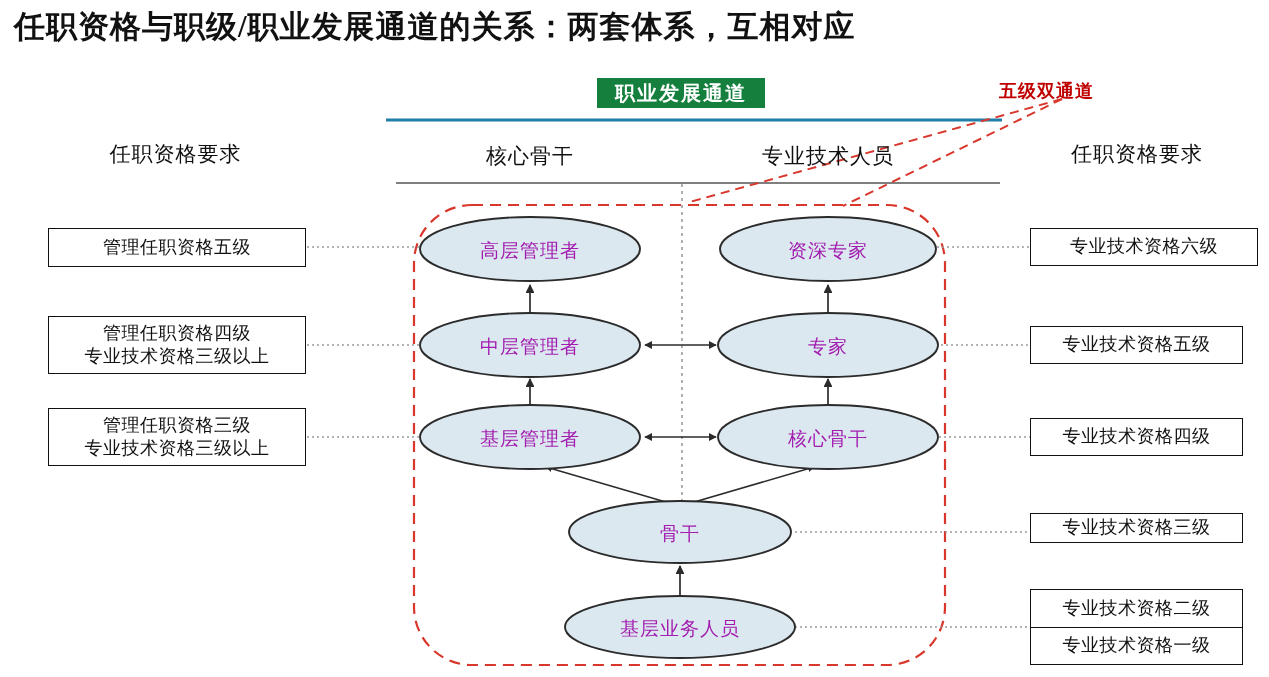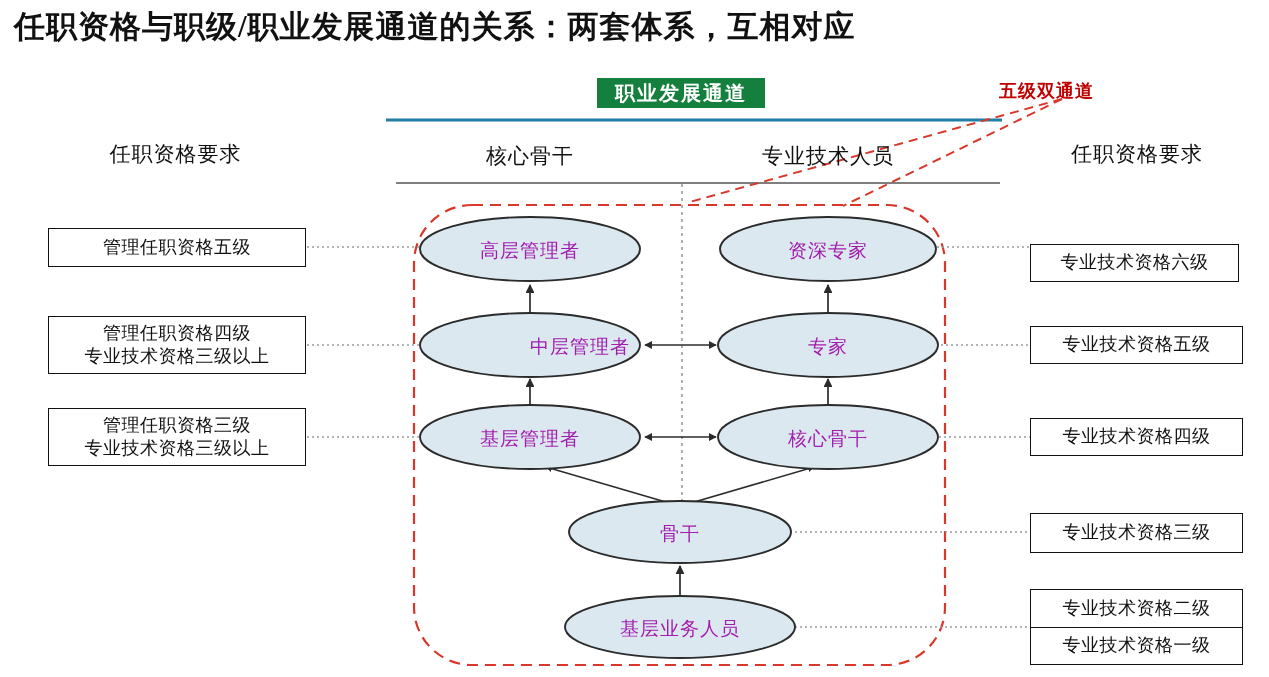--- a/index.html
+++ b/index.html
@@ -124,21 +124,21 @@
 
   <div class="badge">职业发展通道</div>
   <div class="redlabel">五级双通道</div>
 
   <div class="colhead" id="head-left">任职资格要求</div>
   <div class="colhead" id="head-mgmt">核心骨干</div>
   <div class="colhead" id="head-tech">专业技术人员</div>
   <div class="colhead" id="head-right">任职资格要求</div>
 
   <div class="nodetext" style="left:430px;top:238px;width:200px;">高层管理者</div>
-  <div class="nodetext" style="left:430px;top:334px;width:200px;text-align:right;">中层管理者</div>
+  <div class="nodetext" style="left:430px;top:334px;width:200px;">中层管理者</div>
   <div class="nodetext" style="left:430px;top:426px;width:200px;">基层管理者</div>
   <div class="nodetext" style="left:728px;top:238px;width:200px;">资深专家</div>
   <div class="nodetext" style="left:728px;top:334px;width:200px;">专家</div>
   <div class="nodetext" style="left:728px;top:426px;width:200px;">核心骨干</div>
   <div class="nodetext" style="left:580px;top:521px;width:200px;">骨干</div>
   <div class="nodetext" style="left:580px;top:616px;width:200px;">基层业务人员</div>
 
   <div class="qbox" style="left:48px;top:228px;width:258px;height:39px;">
     <span class="ln">管理任职资格五级</span>
   </div>
@@ -146,33 +146,33 @@
   <div class="qbox" style="left:48px;top:316px;width:258px;height:58px;">
     <span class="ln">管理任职资格四级</span>
     <span class="ln">专业技术资格三级以上</span>
   </div>
 
   <div class="qbox" style="left:48px;top:408px;width:258px;height:58px;">
     <span class="ln">管理任职资格三级</span>
     <span class="ln">专业技术资格三级以上</span>
   </div>
 
-  <div class="qbox" style="left:1030px;top:244px;width:209px;height:38px;">
+  <div class="qbox" style="left:1030px;top:228px;width:228px;height:38px;">
     <span class="ln">专业技术资格六级</span>
   </div>
 
   <div class="qbox" style="left:1030px;top:326px;width:213px;height:38px;">
     <span class="ln">专业技术资格五级</span>
   </div>
 
   <div class="qbox" style="left:1030px;top:418px;width:213px;height:38px;">
     <span class="ln">专业技术资格四级</span>
   </div>
 
-  <div class="qbox" style="left:1030px;top:513px;width:213px;height:40px;">
+  <div class="qbox" style="left:1030px;top:513px;width:213px;height:30px;">
     <span class="ln">专业技术资格三级</span>
   </div>
 
   <div class="qbox split" style="left:1030px;top:589px;width:213px;height:76px;">
     <span class="ln">专业技术资格二级</span>
     <span class="ln second">专业技术资格一级</span>
   </div>
 
 </div>
 

